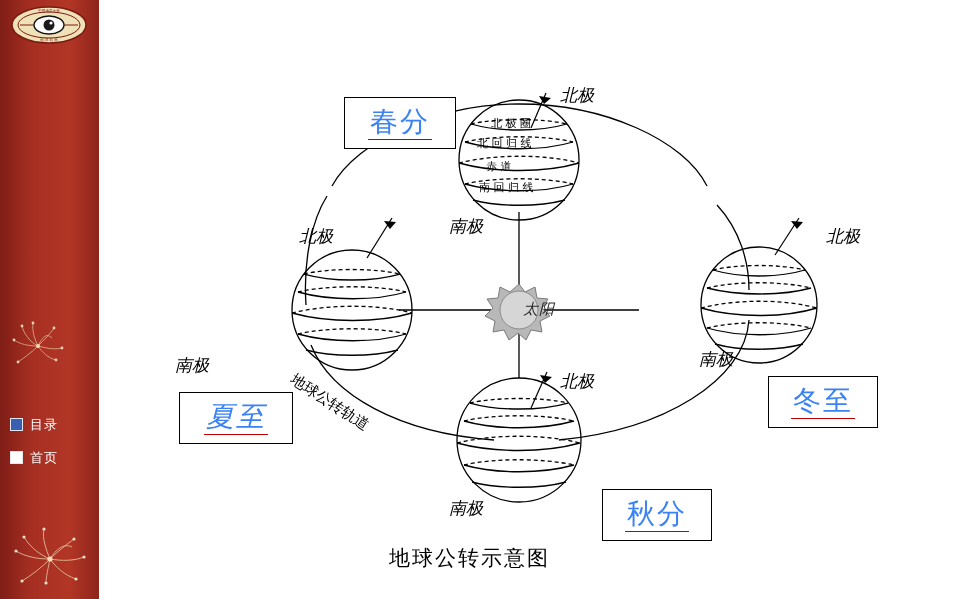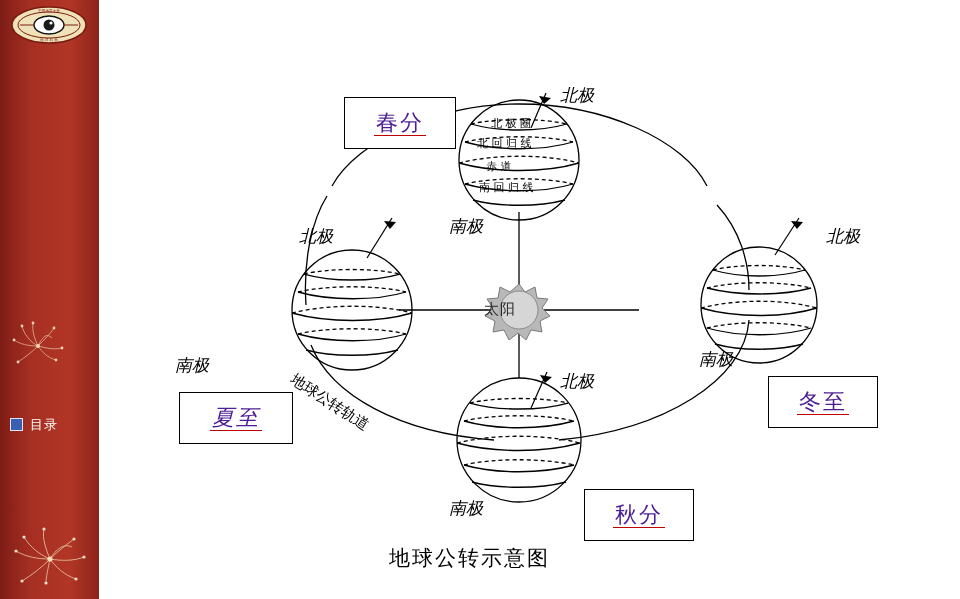--- a/index.html
+++ b/index.html
@@ -28,21 +28,21 @@
   .slide-title{position:absolute;left:124px;top:36px;font-size:25px;color:#000;
                font-family:"DejaVu Serif",serif;letter-spacing:1px;white-space:nowrap;}
 
   
   .diagram{position:absolute;left:99px;top:0;width:861px;height:599px;}
   .diagram svg{position:absolute;left:0;top:0;}
 
   
   .label-box{position:absolute;border:1.5px solid #000;background:#fff;
              display:flex;align-items:center;justify-content:center;}
-  .label-box span{color:#4c1d95;font-size:22px;font-family:"DejaVu Serif",serif;
+  .label-box span{color:#3b82f6;font-size:28px;font-family:"DejaVu Serif",serif;
                   border-bottom:1.5px solid #c00000;line-height:1.15;padding:0 2px;letter-spacing:2px;}
 
   .txt{position:absolute;font-family:"DejaVu Serif",serif;color:#000;white-space:nowrap;}
   .txt.pole{font-size:17px;font-style:italic;}
   .txt.sun{font-size:15px;color:#2b2b2b;letter-spacing:1px;}
   .txt.caption{font-size:21px;letter-spacing:2px;}
   .txt.orbit{font-size:15px;}
   .txt.ringlbl{font-size:11px;color:#000;}
 </style>
 </head>
@@ -87,20 +87,24 @@
             <circle cx="10" cy="44" r="1.4"></circle>
           <circle cx="48" cy="42" r="1.4"></circle>
         </g>
       </svg>
     </div>
 
     <div class="nav">
       <div class="nav-item">
         <span class="nav-box b1"></span>
         <span class="nav-label">目录</span>
+      </div>
+      <div class="nav-item">
+        <span class="nav-box b2"></span>
+        <span class="nav-label">首页</span>
       </div>
     </div>
 
     <div class="dandelion d2">
       <svg width="86" height="60" viewBox="0 0 86 60">
         <g stroke="#e8c9a6" stroke-width="0.9" fill="none" opacity="0.9">
           <path d="M44 34 C34 30 24 22 18 12"></path>
           <path d="M44 34 C40 24 36 14 38 4"></path>
           <path d="M44 34 C52 26 60 20 68 14"></path>
           <path d="M44 34 C50 24 58 18 66 22"></path>
@@ -213,31 +217,31 @@
 
     <div class="txt pole" style="left:200px;top:225px;">北极</div>
     <div class="txt pole" style="left:76px;top:354px;">南极</div>
 
     <div class="txt pole" style="left:727px;top:225px;">北极</div>
     <div class="txt pole" style="left:600px;top:348px;">南极</div>
 
     <div class="txt pole" style="left:461px;top:370px;">北极</div>
     <div class="txt pole" style="left:350px;top:497px;">南极</div>
 
-    <div class="txt sun" style="left:385px;top:300px;">太阳</div>
+    <div class="txt sun" style="left:424px;top:300px;font-style:italic;">太阳</div>
 
     <div class="txt orbit" style="left:198px;top:370px;transform:rotate(33deg);transform-origin:left top;">地球公转轨道</div>
 
     <div class="label-box" style="left:245px;top:97px;width:110px;height:50px;">
       <span>春分</span>
     </div>
     <div class="label-box" style="left:80px;top:392px;width:112px;height:50px;font-style:italic;">
       <span>夏至</span>
     </div>
-    <div class="label-box" style="left:485px;top:489px;width:108px;height:50px;">
+    <div class="label-box" style="left:503px;top:489px;width:108px;height:50px;">
       <span>秋分</span>
     </div>
     <div class="label-box" style="left:669px;top:376px;width:108px;height:50px;">
       <span>冬至</span>
     </div>
 
     <div class="txt caption" style="left:290px;top:544px;">地球公转示意图</div>
   </div>
 
 </div>

